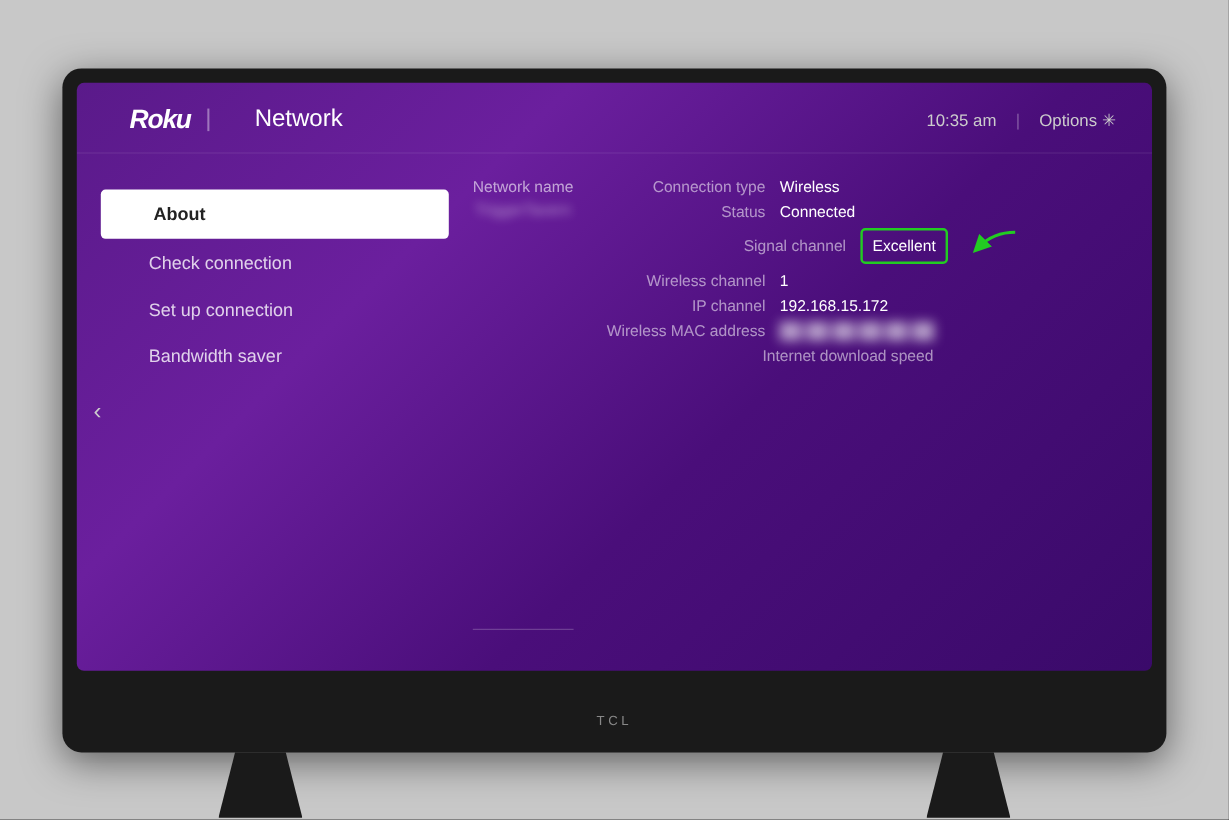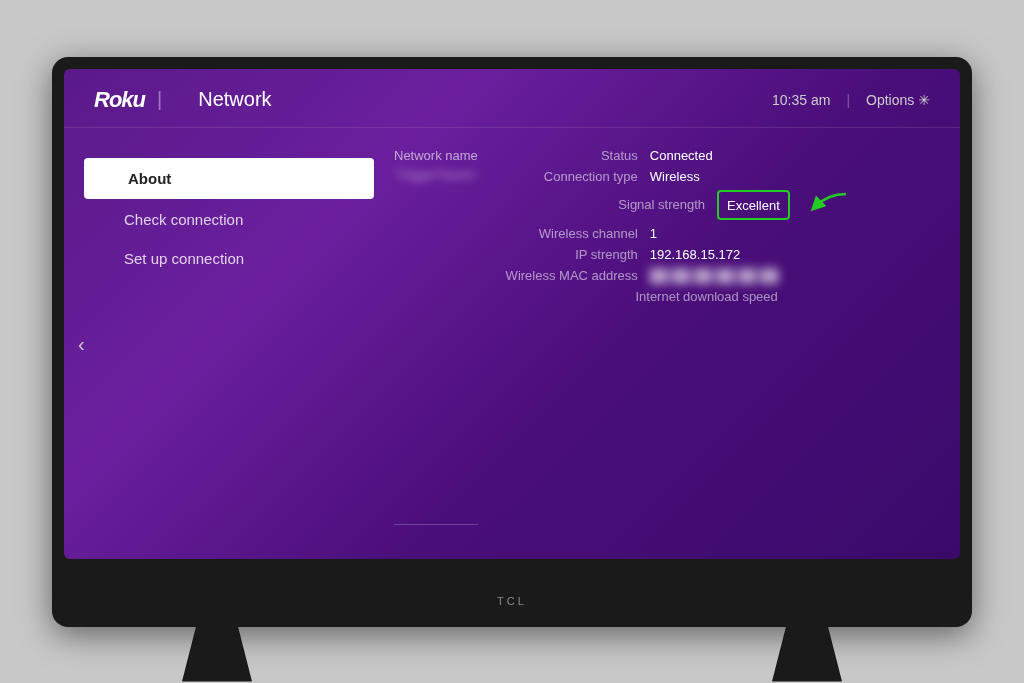--- a/index.html
+++ b/index.html
@@ -67,21 +67,21 @@
       height: 55px;
       background: #1a1a1a;
       clip-path: polygon(20% 0%, 80% 0%, 100% 100%, 0% 100%);
     }
 
     
     .header {
       display: flex;
       justify-content: space-between;
       align-items: center;
-      padding: 18px 30px 14px 30px;
+      padding: 18px 30px 14px 44px;
       border-bottom: 1px solid rgba(255,255,255,0.1);
     }
 
     .header-left {
       display: flex;
       align-items: center;
       gap: 12px;
     }
 
     .roku-logo {
@@ -285,42 +285,45 @@
         <span class="back-arrow">‹</span>
         <div class="menu-item active">
           <span>About</span>
         </div>
         <div class="menu-item">
           <span>Check connection</span>
         </div>
         <div class="menu-item">
           <span>Set up connection</span>
         </div>
+        <div class="menu-item">
+          <span>Bandwidth saver</span>
+        </div>
       </div>
 
       <div class="info-panel">
         <div class="network-name-section">
           <div class="network-name-label">Network name</div>
           <div class="network-name-value">TriggerTavern</div>
         </div>
 
         <div class="info-rows">
 
           <div class="info-row">
+            <span class="info-label">Connection type</span>
+            <span class="info-value">Wireless</span>
+          </div>
+
+          <div class="info-row">
             <span class="info-label">Status</span>
             <span class="info-value">Connected</span>
           </div>
 
-          <div class="info-row">
-            <span class="info-label">Connection type</span>
-            <span class="info-value">Wireless</span>
-          </div>
-
           <div class="info-row signal-row" style="position:relative; align-items:center;">
-            <span class="info-label">Signal strength</span>
+            <span class="info-label">Signal channel</span>
             <span style="position:relative; display:inline-block;">
               <span class="signal-highlight">
                 <span class="signal-value">Excellent</span>
               </span>
               
               <span style="position:absolute; right:-58px; top:50%; transform:translateY(-50%);">
                 <svg width="50" height="30" viewBox="0 0 50 30">
                   <defs>
                     <marker id="arrowhead" markerWidth="6" markerHeight="6" refX="3" refY="3" orient="auto">
                       <polygon points="0 0, 6 3, 0 6" fill="#22cc22"></polygon>
@@ -331,21 +334,21 @@
               </span>
             </span>
           </div>
 
           <div class="info-row">
             <span class="info-label">Wireless channel</span>
             <span class="info-value">1</span>
           </div>
 
           <div class="info-row">
-            <span class="info-label">IP strength</span>
+            <span class="info-label">IP channel</span>
             <span class="info-value">192.168.15.172</span>
           </div>
 
           <div class="info-row">
             <span class="info-label">Wireless MAC address</span>
             <span class="info-value blurred">██ ██ ██ ██ ██ ██</span>
           </div>
 
           <div class="info-row">
             <span class="info-label">Internet download speed</span>

